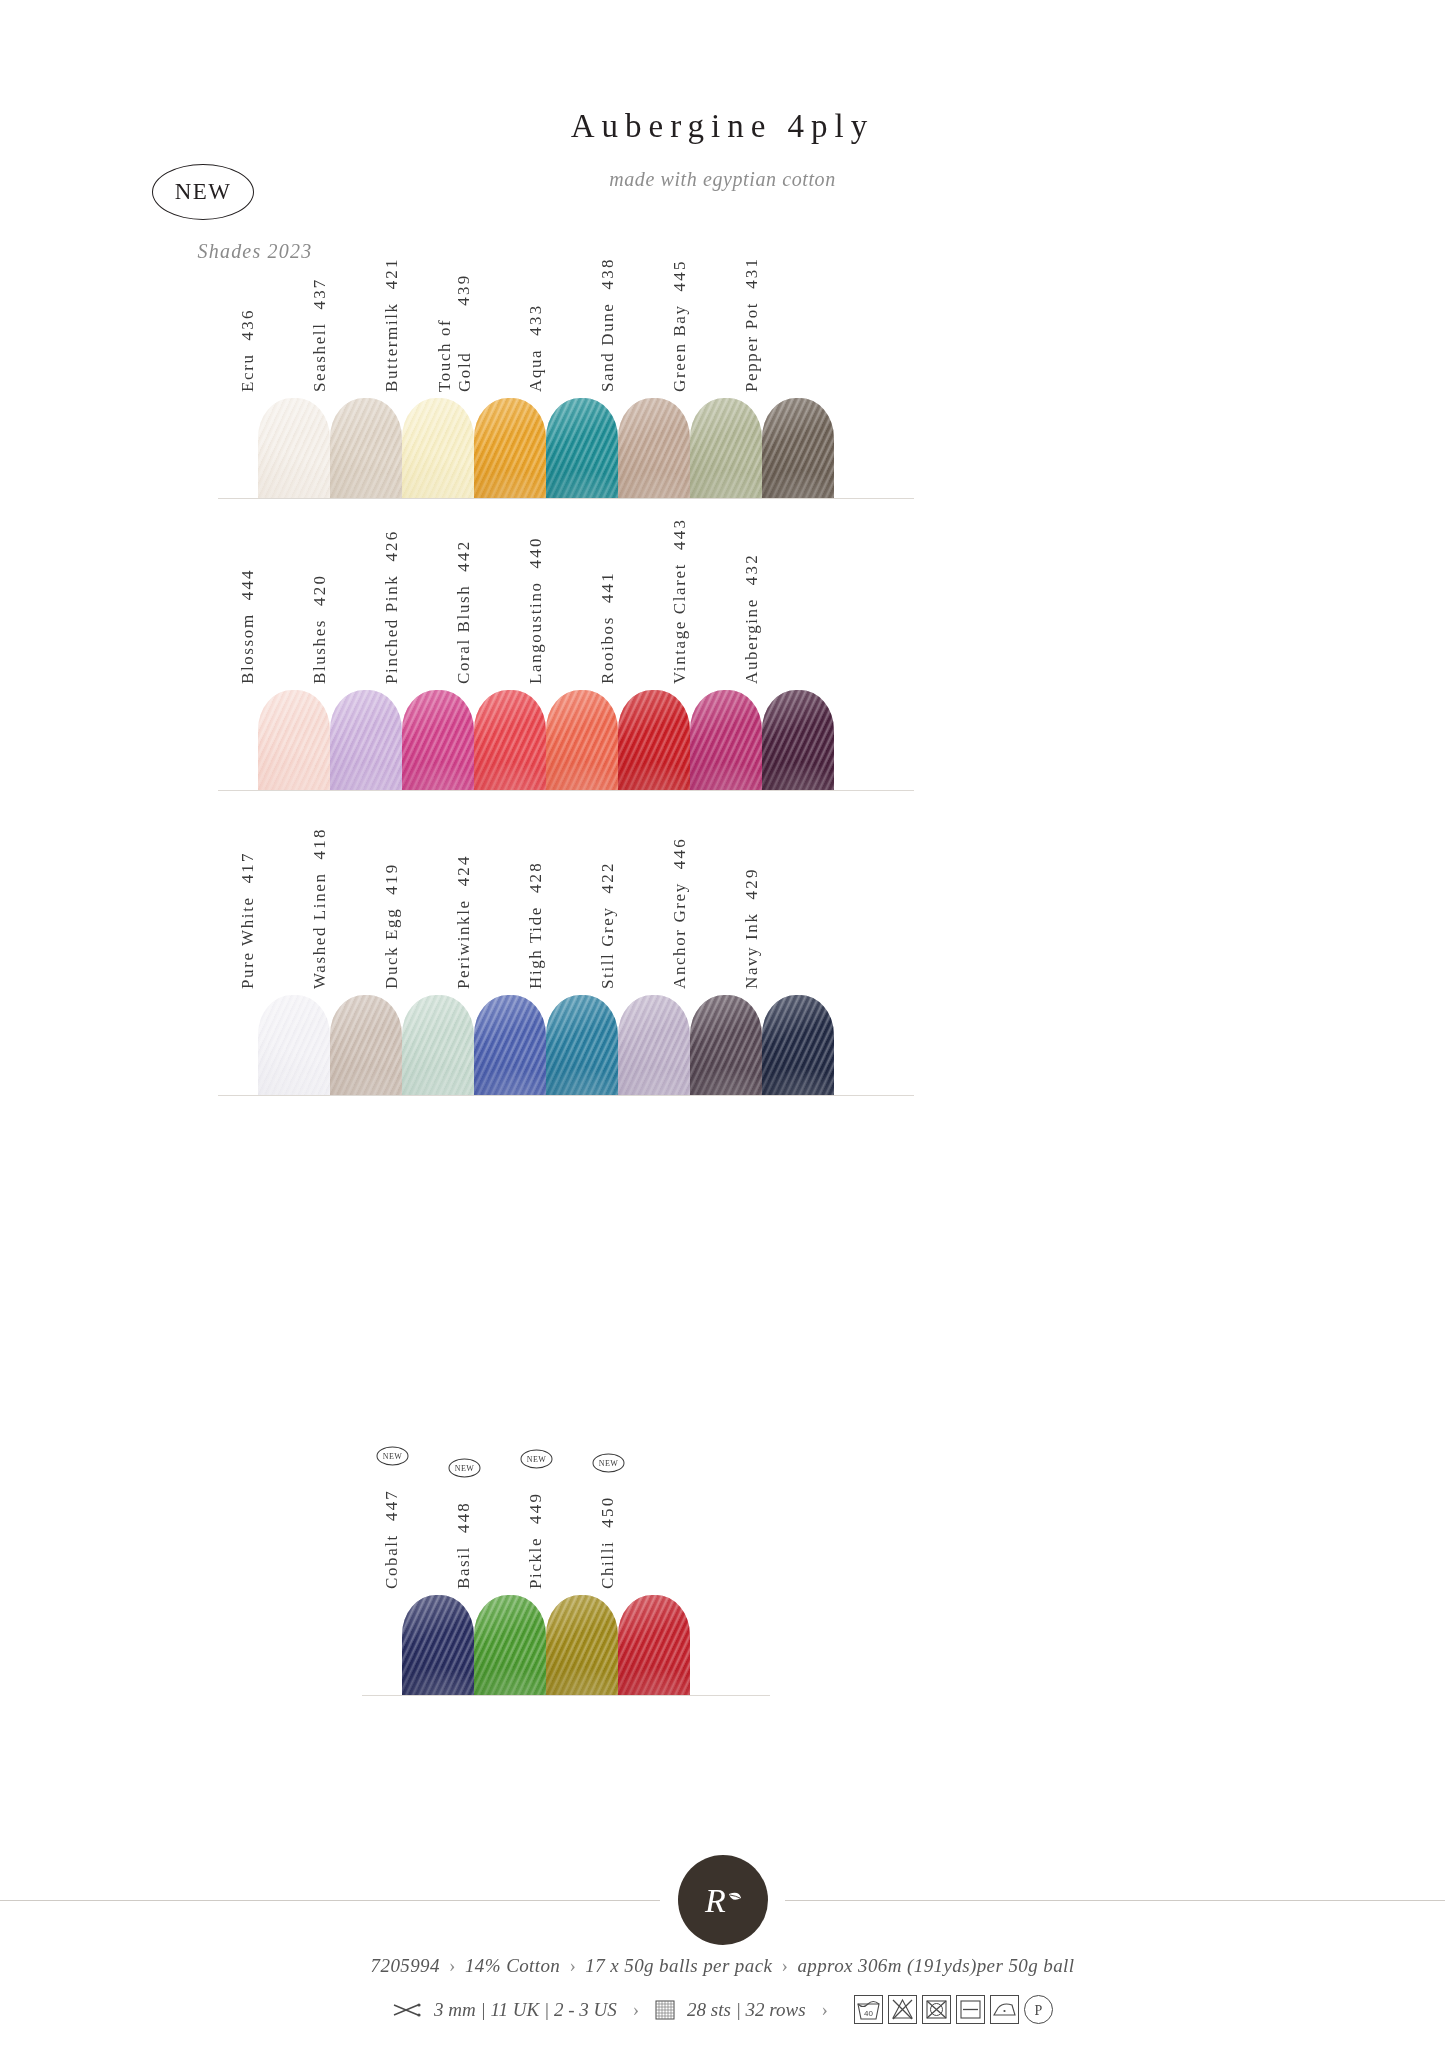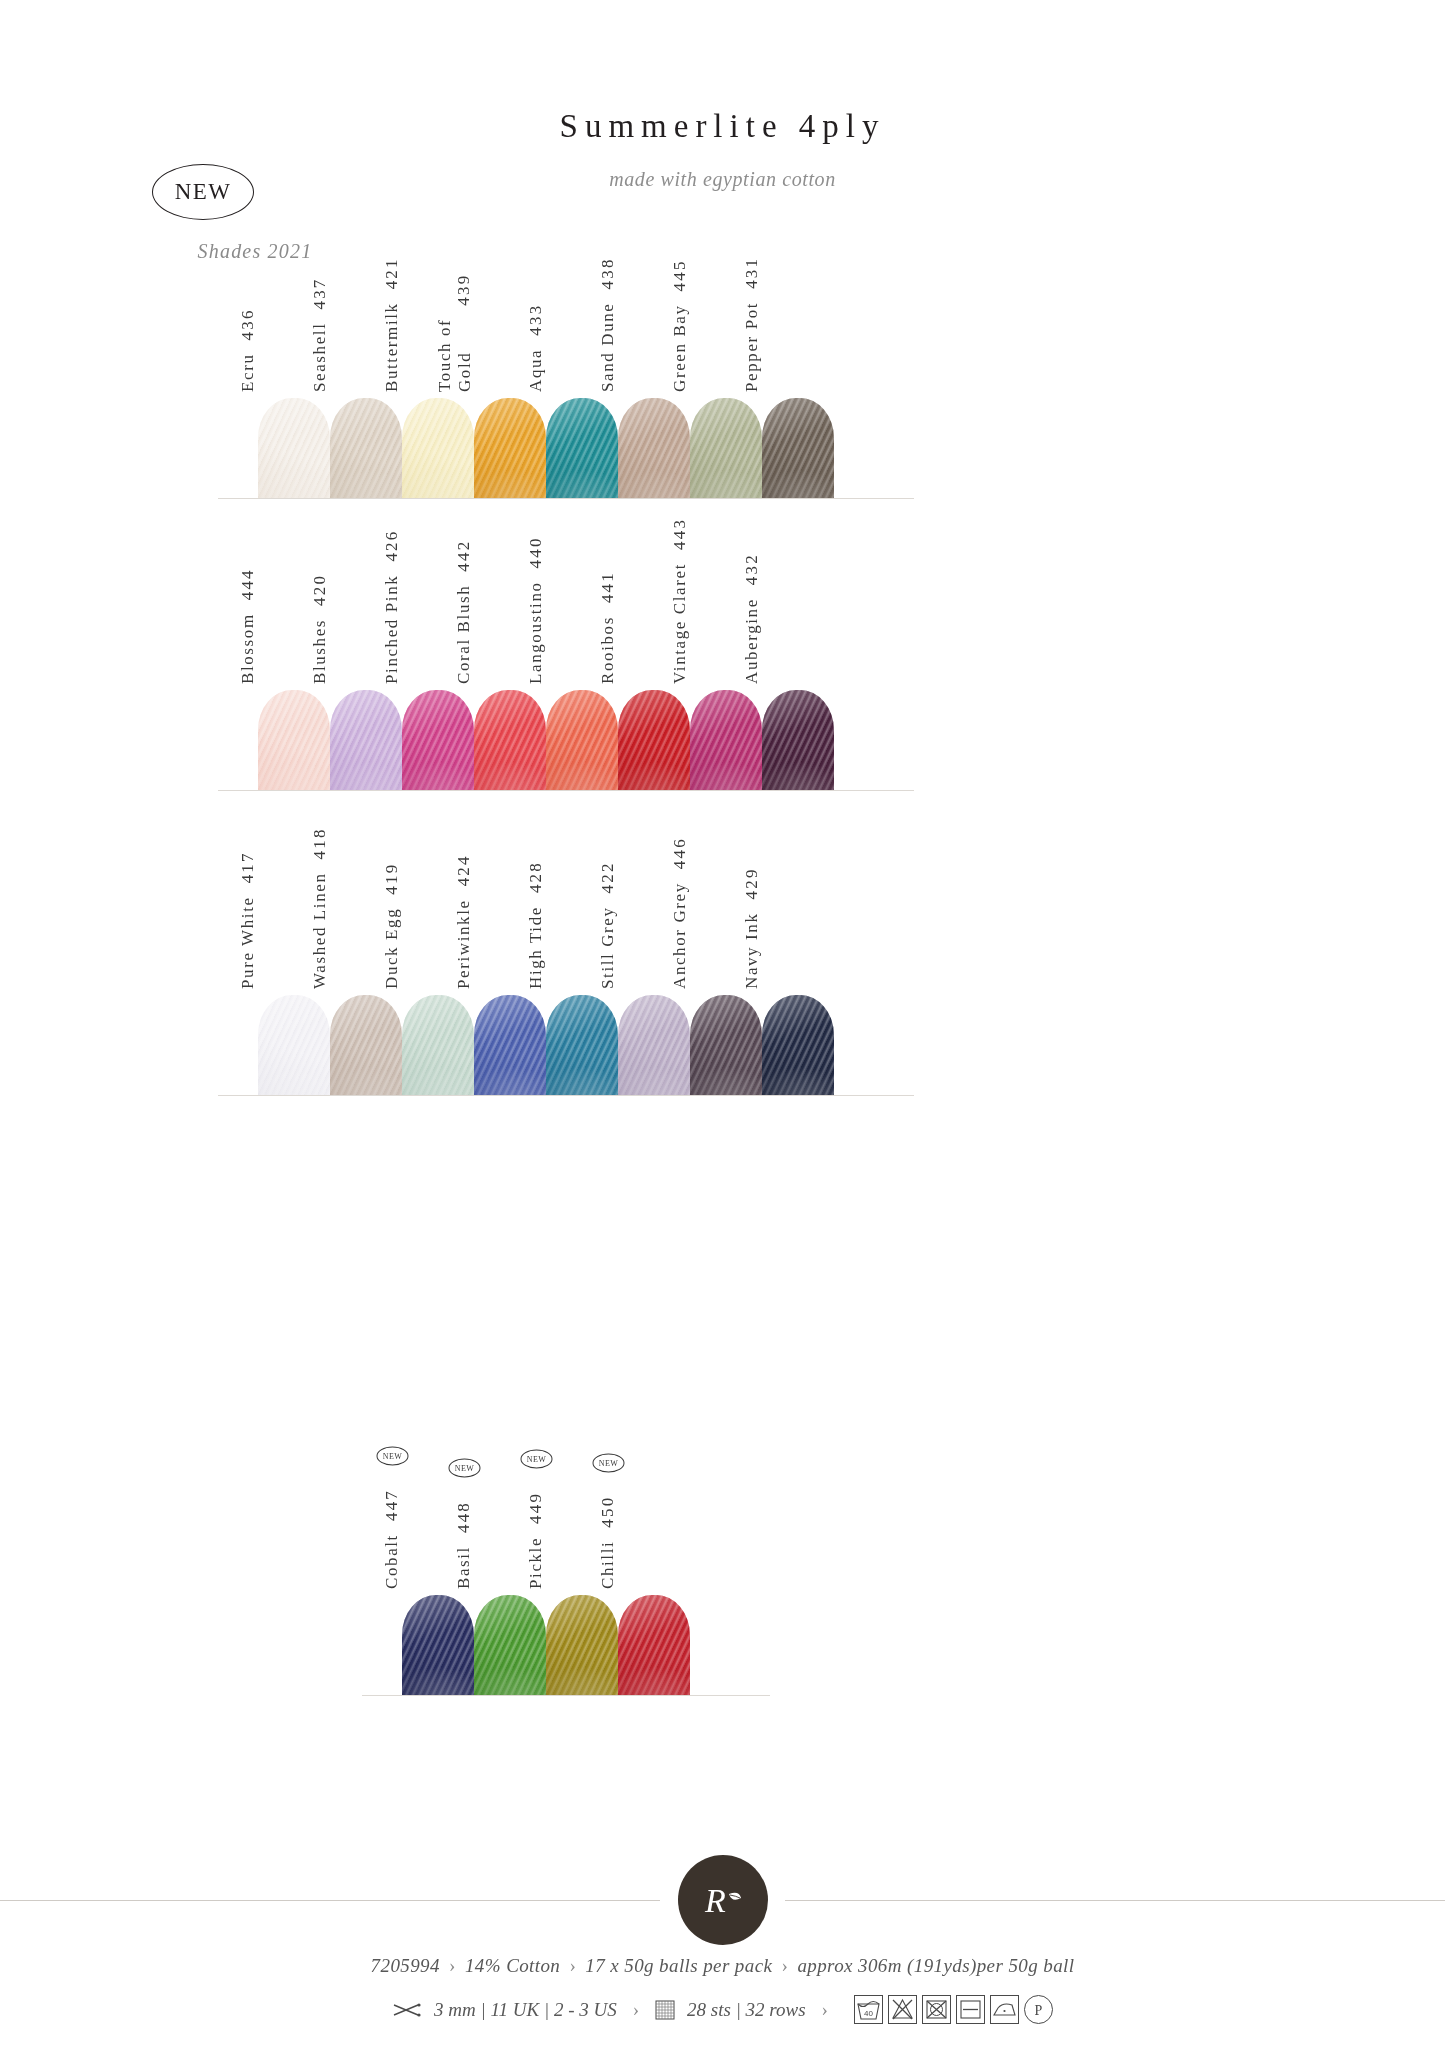--- a/index.html
+++ b/index.html
@@ -63,27 +63,27 @@
   .sep{color:#8d8d8d;font-style:normal;padding:0 4px;}
   .care{display:flex;gap:5px;align-items:center;margin-left:10px;}
   .care i{display:inline-block;width:27px;height:27px;border:1.2px solid #4a4a4a;
           position:relative;font-style:normal;}
   .care i.rnd{border-radius:50%;}
   svg{display:block;}
 </style>
 </head>
 <body>
 
-<div class="title">Summerlite 4ply</div>
+<div class="title">Aubergine 4ply</div>
 <div class="subtitle">made with egyptian cotton</div>
 
 <div class="new-badge">
   <span>NEW</span>
 </div>
-<div class="shades">Shades 2021</div>
+<div class="shades">Shades 2023</div>
 
 <div id="rows-host">
     <div class="row" style="left: 258px; top: 398px; width: 576px; height: 100px;">
       <div class="cell" style="left: 0px;">
         <div class="label">
           <div class="vert">
             <span class="nm">
               <i>Ecru</i>
             </span>
             <span class="code">436</span>

